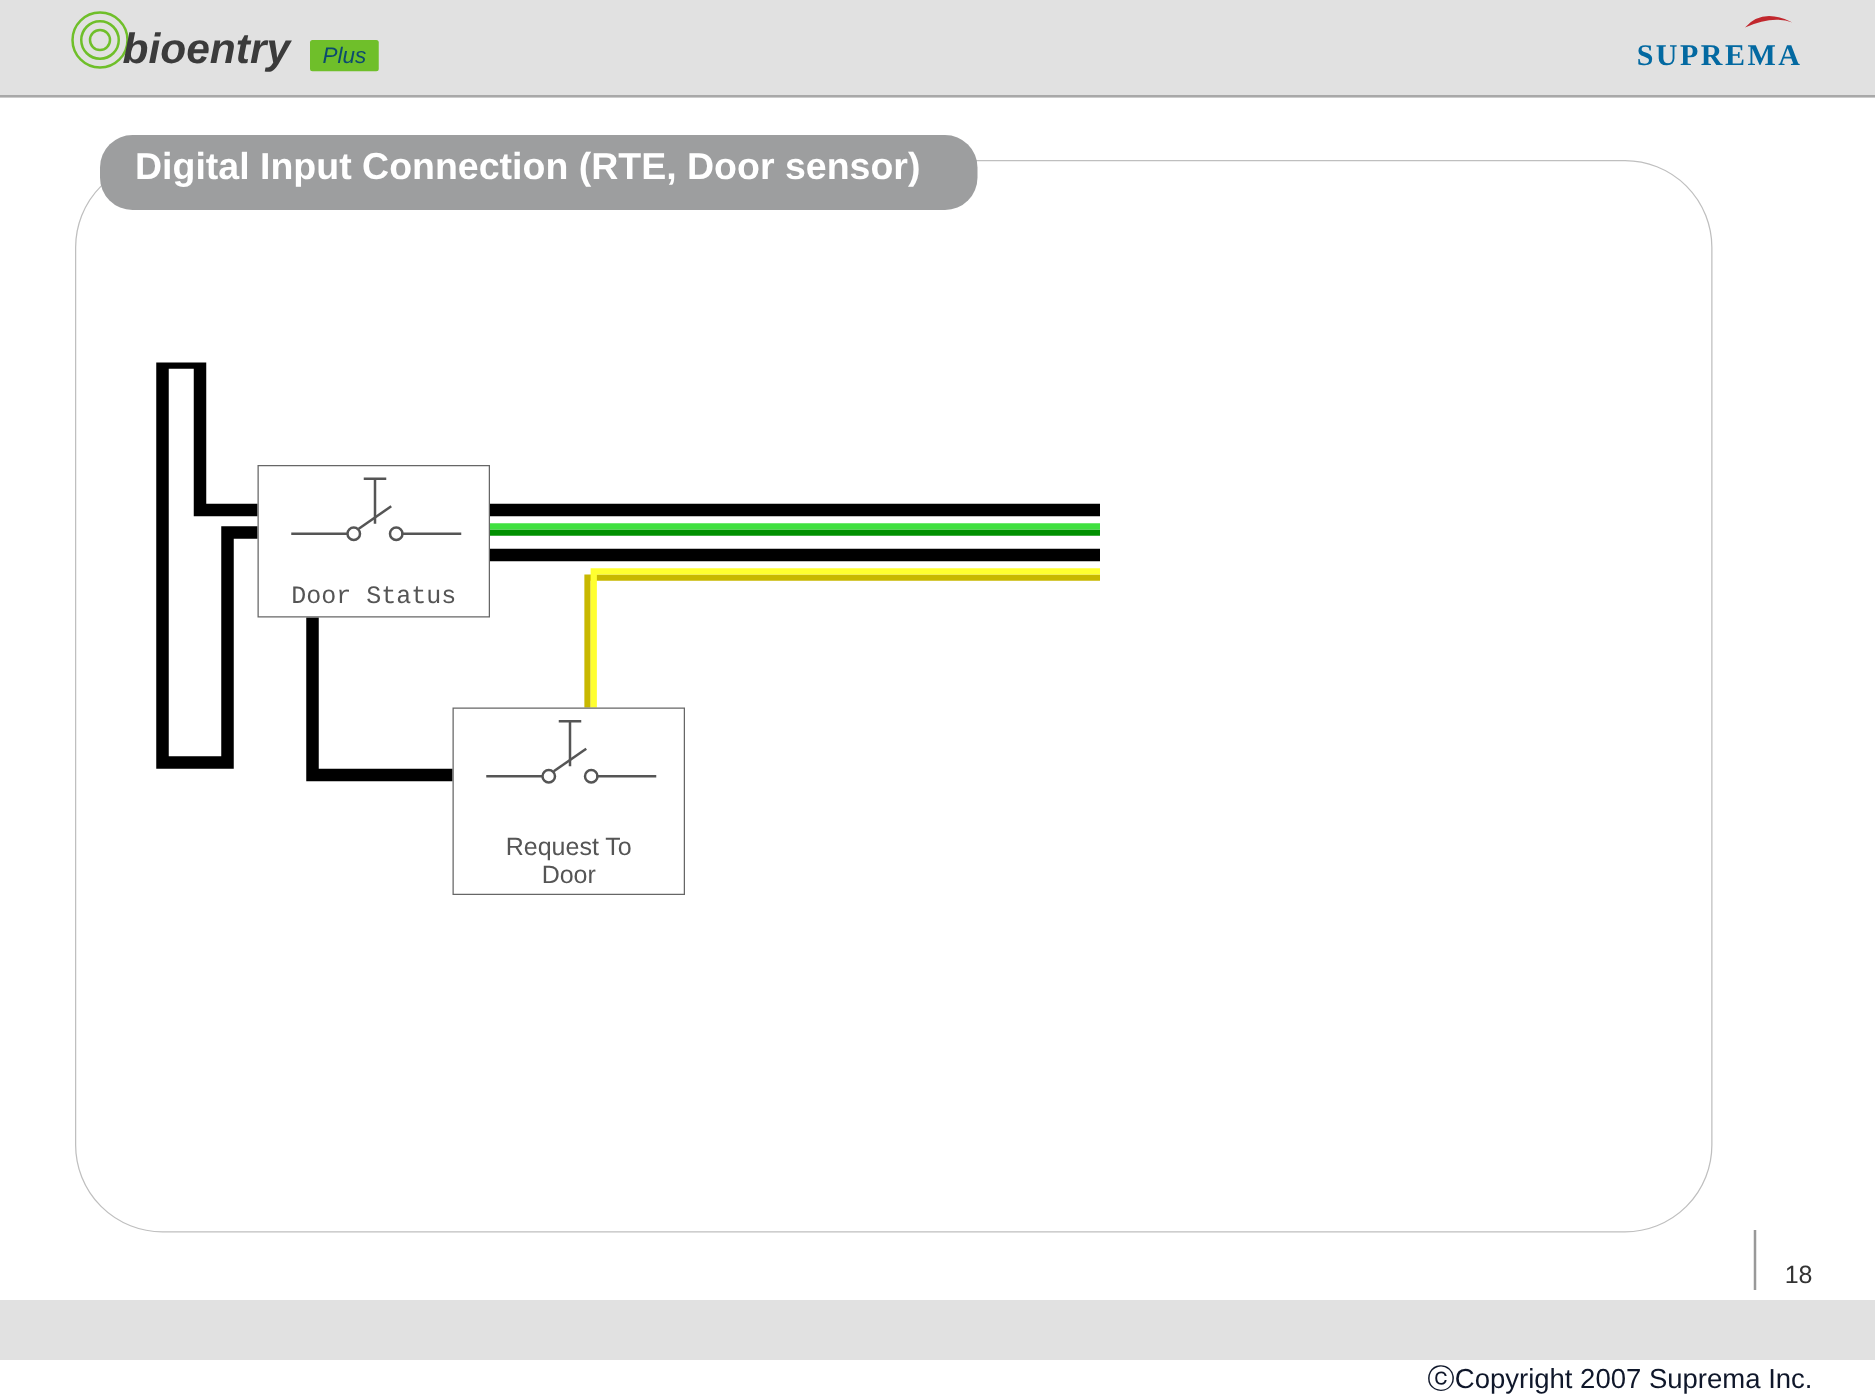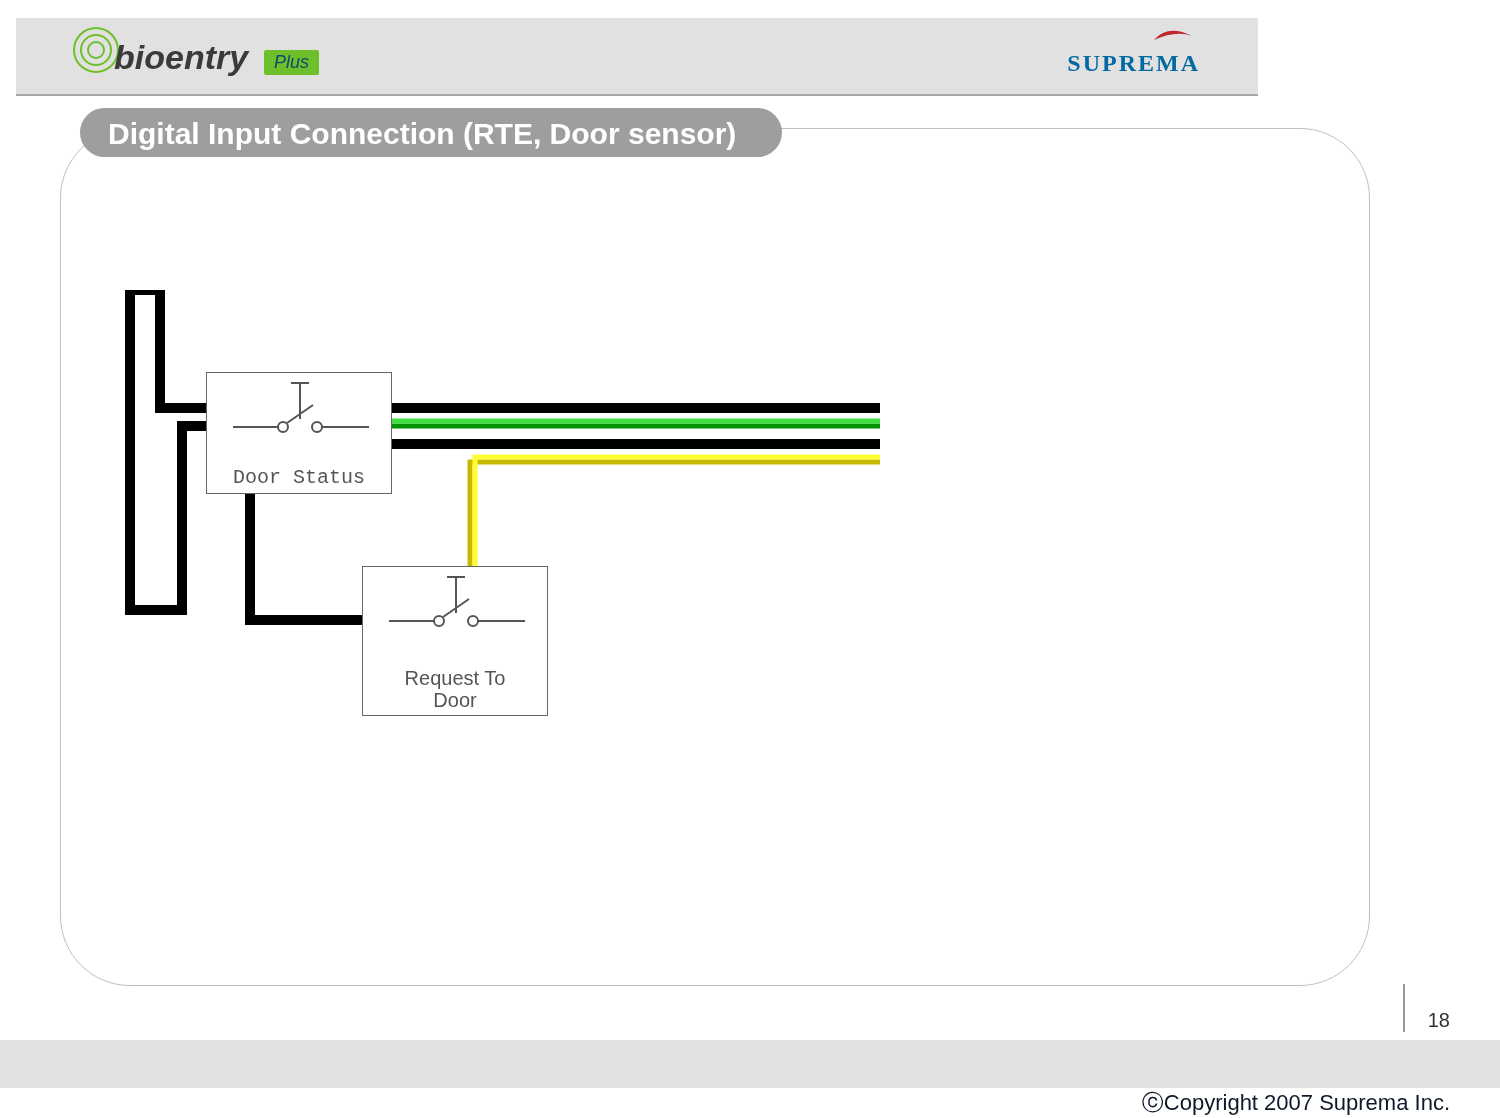--- a/index.html
+++ b/index.html
@@ -1,23 +1,23 @@
 <!DOCTYPE html>
 <html><head>
 <meta charset="utf-8">
 <style>
   * { box-sizing: border-box; }
   body { margin:0; padding:0; background:#fff; font-family:Arial,Helvetica,sans-serif; width:1500px; height:1118px; position:relative; }
 
-  .header-bar { position:absolute; left:16px; top:0; width:1242px; height:78px; background:#e1e1e1; border-bottom:2px solid #a8a8a8;margin-top:18px; }
+  .header-bar { position:absolute; left:0; top:0; width:1500px; height:78px; background:#e1e1e1; border-bottom:2px solid #a8a8a8; }
   .logo-left { position:absolute; left:50px; top:6px; width:280px; height:64px; }
   .logo-right { position:absolute; right:58px; top:10px; width:200px; height:54px; text-align:right; }
 
   .panel-outline { position:absolute; left:60px; top:128px; width:1310px; height:858px; border:1px solid #bfbfbf; border-radius:70px; }
-  .panel-title { position:absolute; left:80px; top:108px; background:#9d9e9f; color:#fff; font-weight:bold; font-size:30px; padding:8px 46px 5px 28px; border-radius:26px; line-height:1.2; }
+  .panel-title { position:absolute; left:80px; top:108px; background:#9d9e9f; color:#fff; font-weight:bold; font-size:30px; padding:8px 46px 16px 28px; border-radius:26px; line-height:1.2; }
 
   .diagram { position:absolute; left:120px; top:290px; width:1160px; height:560px; }
 
   .door-box { position:absolute; left:86px; top:82px; width:186px; height:122px; border:1px solid #666; background:#fff; }
   .door-label { position:absolute; left:0; bottom:4px; width:100%; text-align:center; font-size:20px; color:#555;font-family:Liberation Mono, monospace; }
   .rte-box { position:absolute; left:242px; top:276px; width:186px; height:150px; border:1px solid #666; background:#fff; }
   .rte-label { position:absolute; left:0; bottom:4px; width:100%; text-align:center; font-size:20px; color:#555; line-height:1.1; }
 
   .mod-box { position:absolute; left:750px; top:66px; width:400px; height:180px; border:1px solid #333; background:#fff; }
   .mod-title { position:absolute; left:0; top:6px; width:100%; text-align:center; font-size:22px; color:#333; }

